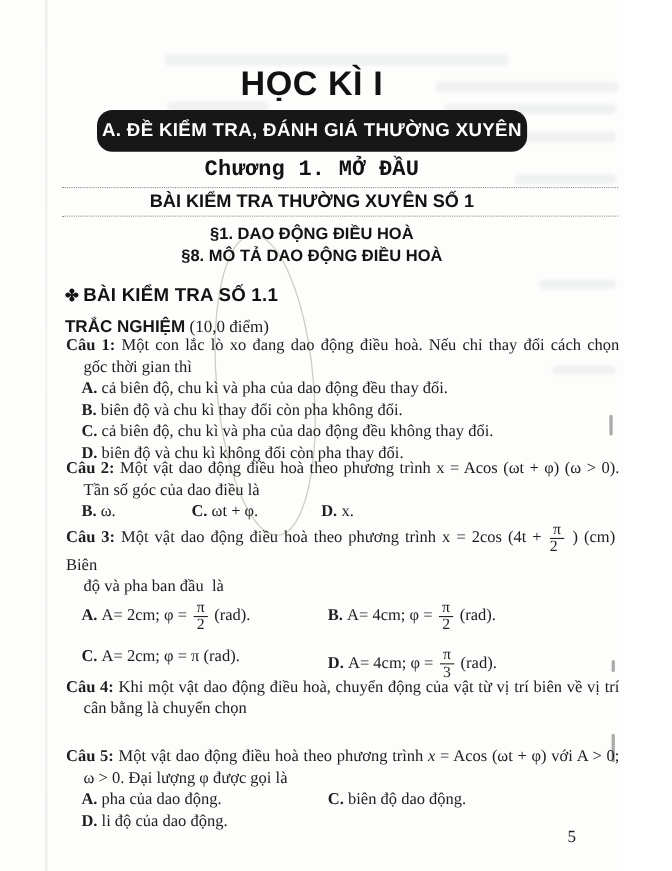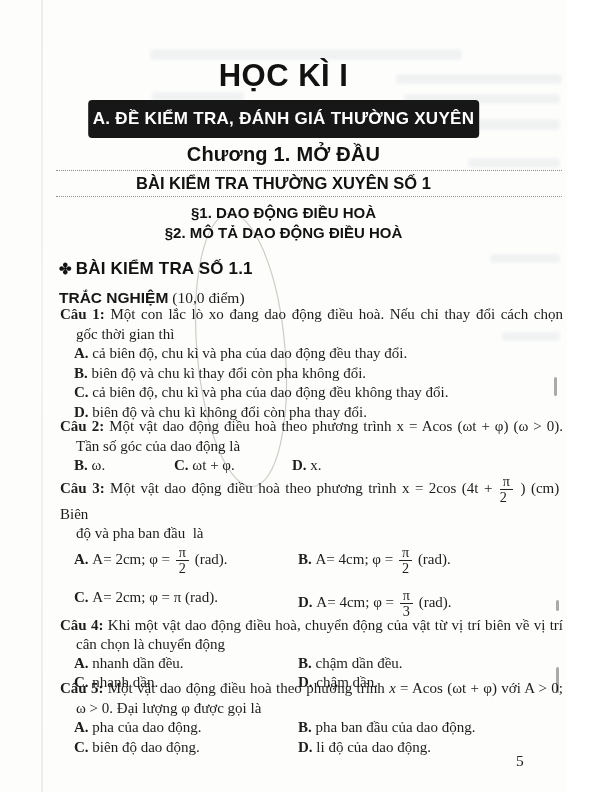--- a/index.html
+++ b/index.html
@@ -15,24 +15,24 @@
     background:linear-gradient(#999,#bbb 40%,#999);opacity:.16;}
   .ghost{position:absolute;border-radius:4px;background:#5b6b80;
     opacity:.07;filter:blur(1.5px);}
   .edge-dash{position:absolute;background:#474747;opacity:.45;border-radius:2px;filter:blur(.4px);}
   .loop-svg{position:absolute;left:0;top:0;pointer-events:none;}
   
   .h-center{position:absolute;left:0;right:0;text-align:center;
     font-family:"Liberation Sans", sans-serif;font-weight:bold;color:#121212;}
   .title{top:58px;font-size:31px;letter-spacing:.5px;}
   .banner{position:absolute;top:100px;left:50%;transform:translateX(-50%);
-    background:#171717;color:#fff;border-radius:4px;padding:9px 5px;
+    background:#171717;color:#fff;border-radius:14px;padding:9px 5px;
     font-family:"Liberation Sans", sans-serif;font-weight:bold;font-size:17px;
     letter-spacing:.3px;white-space:nowrap;}
-  .chapter{top:143px;font-size:20px;letter-spacing:.2px;}
+  .chapter{top:143px;font-size:20px;letter-spacing:.2px;font-family:Liberation Mono, monospace;}
   .rule{position:absolute;left:56px;width:506px;border-top:1px dotted #8f8f8f;height:0;}
   .rule1{top:170px;}
   .rule2{top:196px;}
   .test-head{top:174px;font-size:16.5px;}
   .lesson1{top:204px;font-size:15px;}
   .lesson2{top:224px;font-size:15px;}
   .exam-title{position:absolute;left:59px;top:259px;
     font-family:"Liberation Sans", sans-serif;font-weight:bold;font-size:17px;
     color:#121212;letter-spacing:.2px;}
   .exam-marker{font-size:15px;margin-right:4px;}
@@ -83,21 +83,21 @@
 
   <div class="h-center title">HỌC KÌ I</div>
   <div class="banner">
     <span>A. ĐỀ KIỂM TRA, ĐÁNH GIÁ THƯỜNG XUYÊN</span>
   </div>
   <div class="h-center chapter">Chương 1. MỞ ĐẦU</div>
   <div class="rule rule1"></div>
   <div class="h-center test-head">BÀI KIỂM TRA THƯỜNG XUYÊN SỐ 1</div>
   <div class="rule rule2"></div>
   <div class="h-center lesson1">§1. DAO ĐỘNG ĐIỀU HOÀ</div>
-  <div class="h-center lesson2">§2. MÔ TẢ DAO ĐỘNG ĐIỀU HOÀ</div>
+  <div class="h-center lesson2">§8. MÔ TẢ DAO ĐỘNG ĐIỀU HOÀ</div>
 
   <div class="exam-title">
     <span class="exam-marker">✤</span><span>BÀI KIỂM TRA SỐ 1.1</span>
   </div>
 
   <div class="section-line">
     <span class="section-kind">TRẮC NGHIỆM</span>
     <span>(10,0 điểm)</span>
   </div>
 
@@ -105,53 +105,46 @@
       <div class="q q1">
         <div class="qline jline"><span class="qlabel">Câu 1: </span>Một con lắc lò xo đang dao động điều hoà. Nếu chỉ thay đổi cách chọn</div>
         <div class="cont">gốc thời gian thì</div>
         <div class="opt-line"><span><span class="okey">A. </span>cả biên độ, chu kì và pha của dao động đều thay đổi.</span></div>
         <div class="opt-line"><span><span class="okey">B. </span>biên độ và chu kì thay đổi còn pha không đổi.</span></div>
         <div class="opt-line"><span><span class="okey">C. </span>cả biên độ, chu kì và pha của dao động đều không thay đổi.</span></div>
         <div class="opt-line"><span><span class="okey">D. </span>biên độ và chu kì không đổi còn pha thay đổi.</span></div>
       </div>
       <div class="q q2">
         <div class="qline jline"><span class="qlabel">Câu 2: </span>Một vật dao động điều hoà theo phương trình x = Acos (ωt + φ) (ω &gt; 0).</div>
-        <div class="cont">Tần số góc của dao động là</div>
+        <div class="cont">Tần số góc của dao điều là</div>
         <div class="opt-row4">
           <span><span class="okey">B. </span>ω.</span>
           <span><span class="okey">C. </span>ωt + φ.</span>
           <span><span class="okey">D. </span>x.</span>
         </div>
       </div>
       <div class="q q3">
         <div class="qline jline"><span class="qlabel">Câu 3: </span>Một vật dao động điều hoà theo phương trình x = 2cos (4t + <span class="frac"><span class="fn">π</span><span class="fd">2</span></span> ) (cm)&nbsp; Biên</div>
         <div class="cont">độ và pha ban đầu&nbsp; là</div>
         <div class="opt-grid2">
           <span><span class="okey">A. </span>A= 2cm; φ = <span class="frac"><span class="fn">π</span><span class="fd">2</span></span> (rad).</span>
           <span><span class="okey">B. </span>A= 4cm; φ = <span class="frac"><span class="fn">π</span><span class="fd">2</span></span> (rad).</span>
           <span><span class="okey">C. </span>A= 2cm; φ = π (rad).</span>
           <span><span class="okey">D. </span>A= 4cm; φ = <span class="frac"><span class="fn">π</span><span class="fd">3</span></span> (rad).</span>
         </div>
       </div>
       <div class="q q4">
         <div class="qline jline"><span class="qlabel">Câu 4: </span>Khi một vật dao động điều hoà, chuyển động của vật từ vị trí biên về vị trí</div>
-        <div class="cont">cân chọn là chuyển động</div>
-        <div class="opt-grid2">
-          <span><span class="okey">A. </span>nhanh dần đều.</span>
-          <span><span class="okey">B. </span>chậm dần đều.</span>
-          <span><span class="okey">C. </span>nhanh dần.</span>
-          <span><span class="okey">D. </span>chậm dần.</span>
-        </div>
+        <div class="cont">cân bằng là chuyển chọn</div>
       </div>
       <div class="q q5">
         <div class="qline jline"><span class="qlabel">Câu 5: </span>Một vật dao động điều hoà theo phương trình <i>x</i> = Acos (ωt + φ) với A &gt; 0;</div>
         <div class="cont">ω &gt; 0. Đại lượng φ được gọi là</div>
         <div class="opt-grid2">
           <span><span class="okey">A. </span>pha của dao động.</span>
-          <span><span class="okey">B. </span>pha ban đầu của dao động.</span>
           <span><span class="okey">C. </span>biên độ dao động.</span>
           <span><span class="okey">D. </span>li độ của dao động.</span>
         </div>
       </div>
     </div>
 
   <div class="pagenum">5</div>
 </div>
 
 </body></html>

